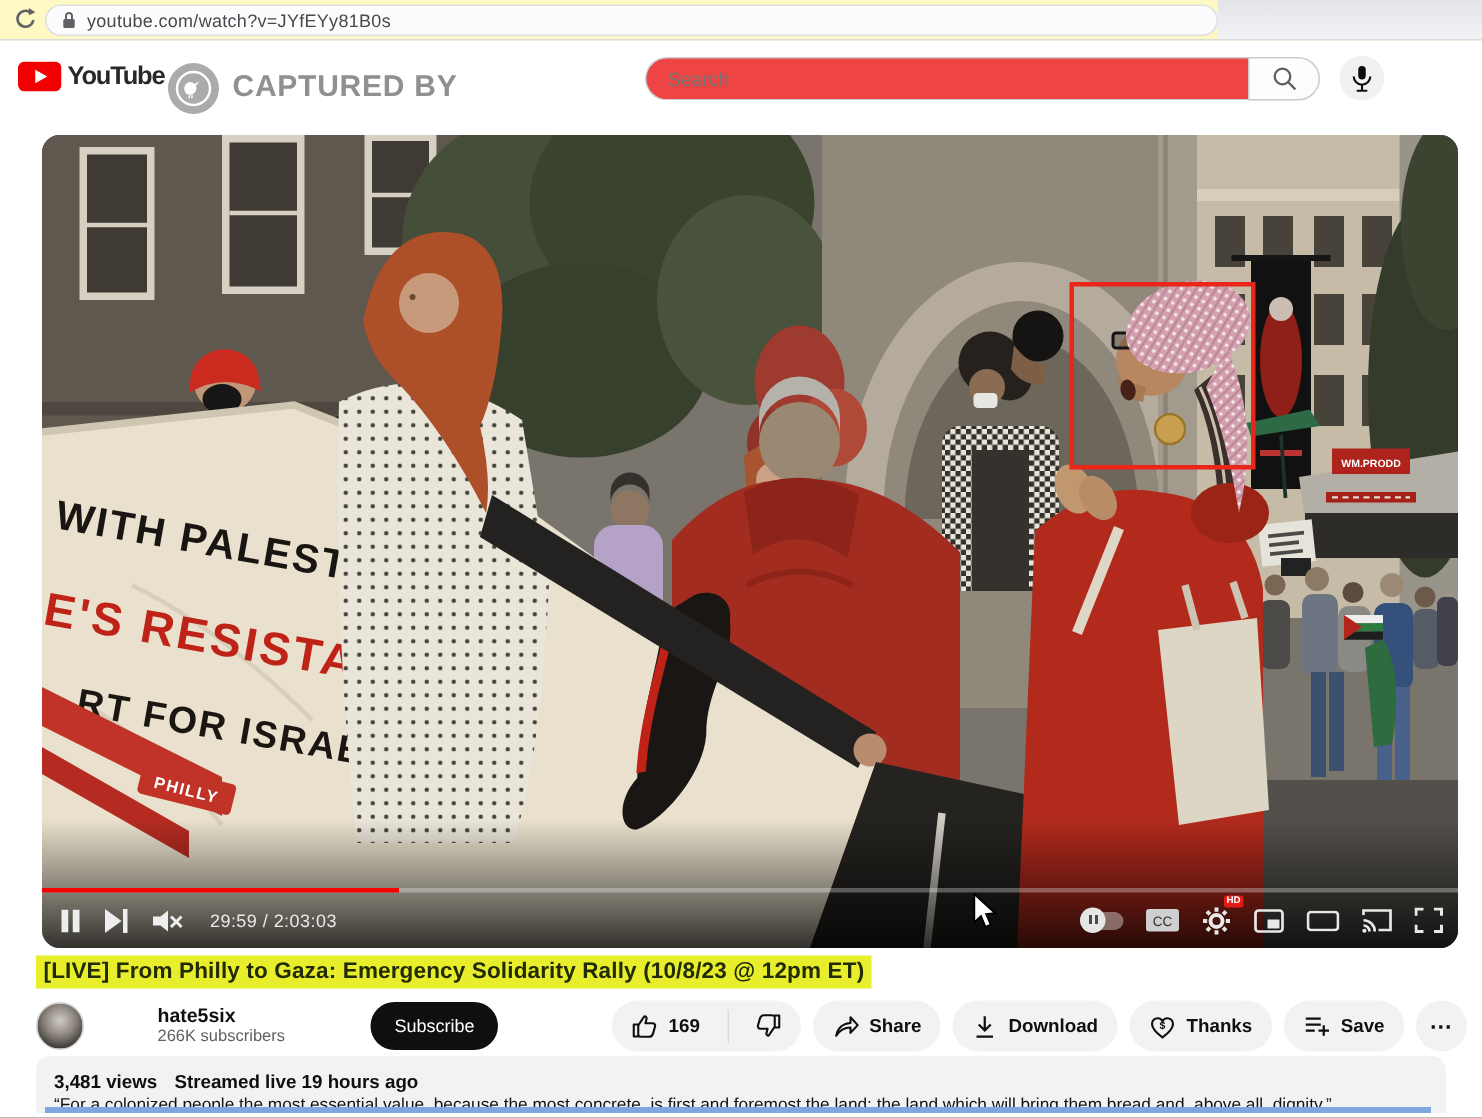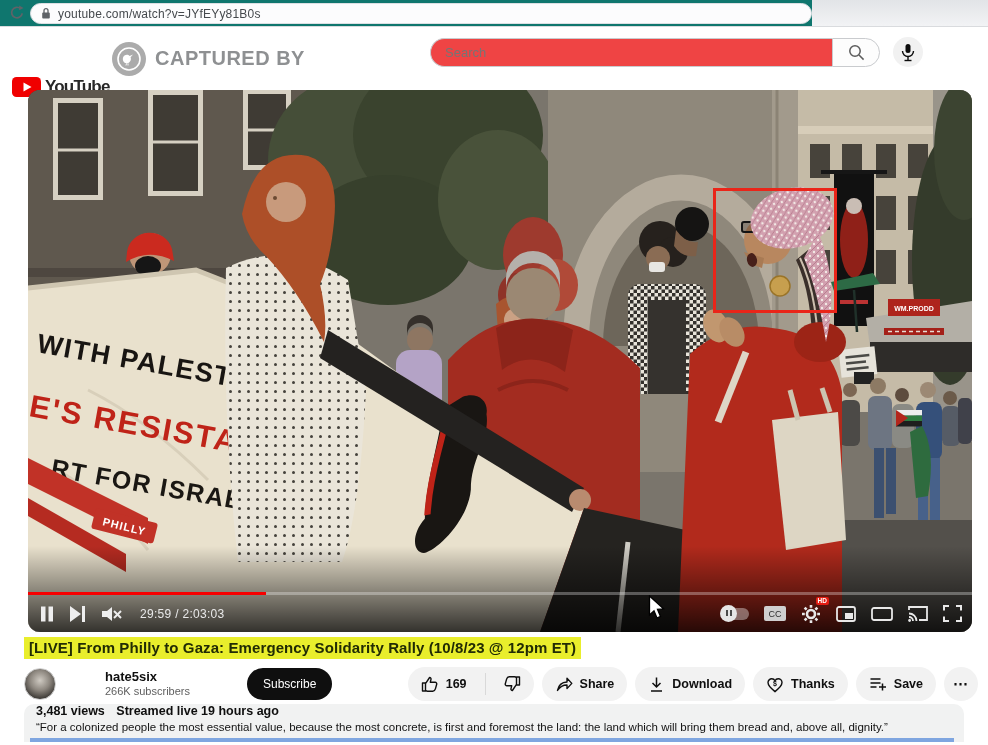--- a/index.html
+++ b/index.html
@@ -4,31 +4,31 @@
 <style>
   * { box-sizing: border-box; }
   html,body { margin:0; padding:0; }
   body {
     width:988px; height:745px; position:relative; overflow:hidden;
     background:#fff; font-family:"Liberation Sans", sans-serif;
     -webkit-font-smoothing:antialiased;
   }
   
   .browser-bar { position:absolute; top:0; left:0; width:988px; height:27px;
-    background:#0f766e; border-bottom:1px solid #d9dbde; }
+    background:#fef9c3; border-bottom:1px solid #d9dbde; }
   .chrome-corner { position:absolute; right:0; top:0; width:176px; height:26px;
     background:linear-gradient(180deg,#e2e4e7,#f2f3f5); }
   .reload-btn { position:absolute; left:8px; top:4px; width:18px; height:18px; cursor:pointer; }
   .omnibox { position:absolute; left:30px; top:3px; width:782px; height:21px;
     background:#fcfcfd; border:1px solid #dcdfe3; border-radius:11px;
     display:flex; align-items:center; gap:7px; padding:0 10px; }
   .url-text { font-size:12px; color:#45494d; letter-spacing:.2px; white-space:nowrap; }
   
   .yt-header { position:absolute; top:28px; left:0; width:988px; height:62px; background:#fff; }
-  .yt-logo { position:absolute; left:12px; top:13px; display:flex; align-items:center; gap:4px; cursor:pointer;margin-top:36px; }
+  .yt-logo { position:absolute; left:12px; top:13px; display:flex; align-items:center; gap:4px; cursor:pointer; }
   .yt-logo-text { font-size:17px; font-weight:700; color:#282828; letter-spacing:-0.8px; }
   .watermark { position:absolute; left:112px; top:14px; display:flex; align-items:center; gap:9px; }
   .watermark-circle { width:34px; height:34px; border-radius:50%; background:#ababab;
     display:flex; align-items:center; justify-content:center; }
   .watermark-text { font-size:20px; font-weight:700; color:#8e9092; line-height:1.06; letter-spacing:.5px; }
   .search-wrap { position:absolute; left:430px; top:9px; display:flex; align-items:center; }
   .search-box { width:402px; height:29px; border:1px solid #c9cbce; border-radius:15px 0 0 15px;
     border-right:none; display:flex; align-items:center; padding:0 12px; background:#ef4444; }
   .search-box input { border:none; outline:none; width:100%; font-size:13px; color:#111;
     font-family:"Liberation Sans",sans-serif; background:transparent; }
@@ -86,21 +86,21 @@
   .like-seg { padding:0; }
   .like-part { display:inline-flex; align-items:center; gap:7px; padding:0 11px 0 13px;
     height:100%; cursor:pointer; }
   .seg-divider { width:1px; height:22px; background:#d9d9d9; }
   .dislike-part { display:inline-flex; align-items:center; padding:0 13px 0 10px; height:100%; cursor:pointer; }
   .more-btn { width:34px; height:34px; border-radius:50%; background:#f2f2f2;
     display:flex; align-items:center; justify-content:center; font-size:15px; font-weight:700;
     color:#0f0f0f; cursor:pointer; letter-spacing:1px; }
   
   .description-box { position:absolute; left:24px; top:704px; width:940px; height:38px;
-    background:#f1f2f2; border-radius:10px 10px 0 0; padding:0 12px 0; overflow:hidden; }
+    background:#f1f2f2; border-radius:10px 10px 0 0; padding:10px 12px 0; overflow:hidden; }
   .desc-meta { font-size:12.5px; font-weight:700; color:#0f0f0f; }
   .desc-meta span + span { margin-left:8px; }
   .desc-quote { margin-top:3px; font-size:11.5px; color:#121212; white-space:nowrap; }
   .selection-strip { position:absolute; left:6px; right:10px; bottom:0; height:4px; background:#7fa6e0; }
   svg { display:block; }
 </style>
 </head>
 <body>
 
 <div class="browser-bar">

